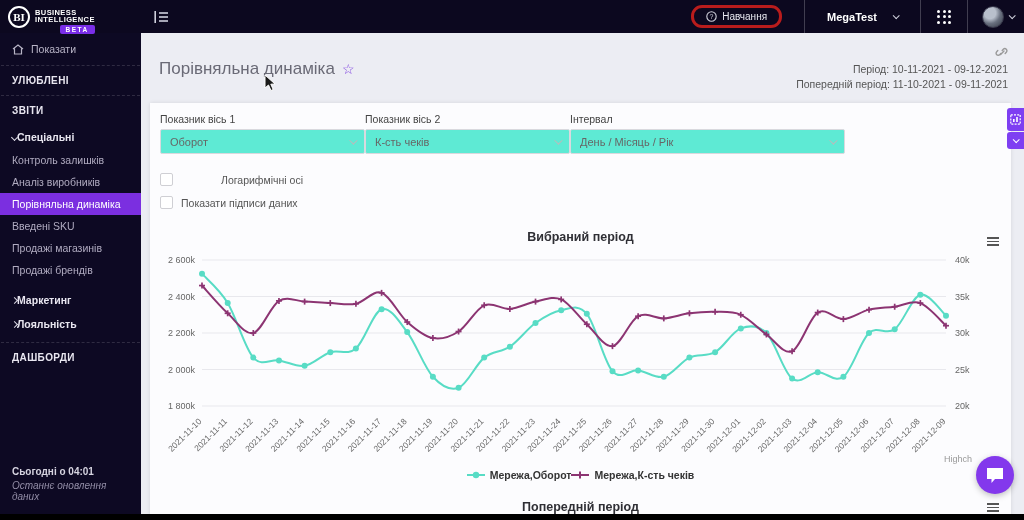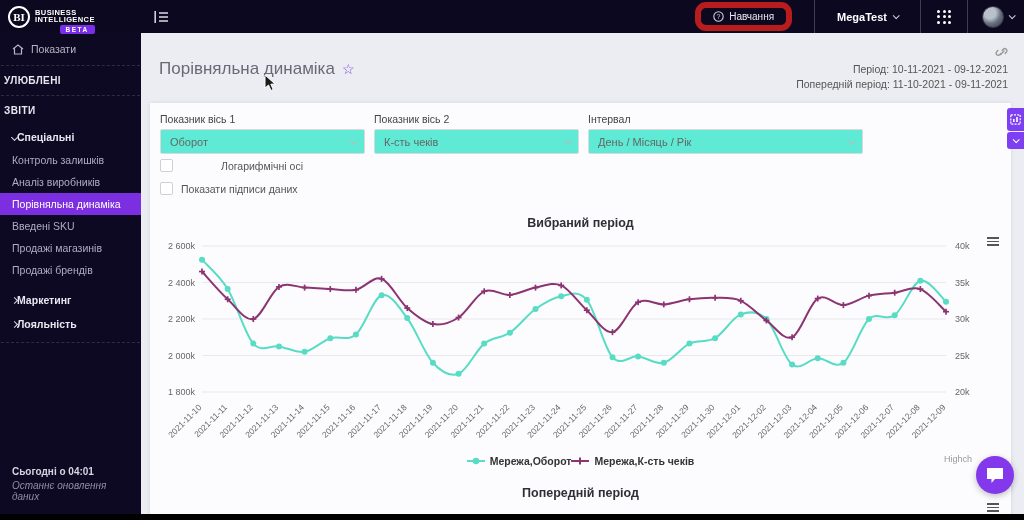--- a/index.html
+++ b/index.html
@@ -7,60 +7,60 @@
 
   
   .topbar { position:absolute; top:0; left:0; width:1024px; height:33px; background:#0c081f; display:flex; align-items:center; z-index:30; }
   .logo-zone { width:141px; height:33px; display:flex; align-items:center; padding-left:8px; gap:5px; flex-shrink:0; }
   .logo-circle { width:22px; height:22px; border:2px solid #fff; border-radius:50%; color:#fff; font-family:"Liberation Serif", serif; font-weight:bold; font-size:11px; display:flex; align-items:center; justify-content:center; }
   .logo-text { display:flex; flex-direction:column; line-height:7px;margin-top:9px; }
   .logo-text .l1,.logo-text .l2 { color:#fff; font-size:7.5px; font-weight:bold; letter-spacing:.4px; }
   .logo-badge { background:#7a2ee8; color:#fff; font-size:6.5px; font-weight:bold; letter-spacing:1.5px; border-radius:2px; padding:1px 6px; margin-top:2px; align-self:flex-end; }
   .menu-toggle { margin-left:13px; cursor:pointer; display:flex; align-items:center; }
   .topbar-right { margin-left:auto; display:flex; align-items:stretch; height:33px; }
-  .train-btn { align-self:center; display:flex; gap:5px; border:6px solid #b91c1c; border-radius:11px; color:#e8e8f0; font-size:10px; padding:3px 12px; margin-right:22px; cursor:pointer; }
+  .train-btn { align-self:center; display:flex; gap:5px; border:3px solid #b91c1c; border-radius:11px; color:#e8e8f0; font-size:10px; padding:3px 12px; margin-right:22px; cursor:pointer; }
   .tb-sep { width:1px; background:rgba(255,255,255,.22); }
-  .account { display:flex; align-items:center; gap:6px; color:#fff; font-size:11px; font-weight:bold; padding:0 22px; cursor:pointer; }
+  .account { display:flex; align-items:center; gap:16px; color:#fff; font-size:11px; font-weight:bold; padding:0 22px; cursor:pointer; }
   .grid-cell { display:flex; align-items:center; padding:0 16px; cursor:pointer; }
   .grid-icon { display:grid; grid-template-columns:repeat(3,3px); grid-template-rows:repeat(3,3px); gap:2.5px; }
   .grid-icon i { background:#fff; border-radius:50%; }
   .avatar-cell { display:flex; align-items:center; gap:5px; padding:0 10px 0 14px; cursor:pointer; }
   .avatar { width:22px; height:22px; border-radius:50%; background:radial-gradient(circle at 35% 30%, #b9c0cc 0 30%, #6a7180 55%, #2e3340 100%); border:1px solid #3a3a4d; }
   .chev { display:inline-block; width:5px; height:5px; border-right:1.4px solid #cfd0dc; border-bottom:1.4px solid #cfd0dc; transform:rotate(45deg) translateY(-1px); }
 
   
   .sidebar { position:absolute; top:33px; left:0; width:141px; bottom:6px; background:#0d0923; color:#aba6bb; font-size:10.5px; z-index:20; }
   .side-home { display:flex; align-items:center; gap:7px; color:#b9b5c7; padding:10px 12px; cursor:pointer; }
   .side-sep { border-top:1px dashed rgba(255,255,255,.14); margin:0 1px; }
-  .side-header { color:#e8e6f0; font-weight:bold; font-size:10px; letter-spacing:.4px; padding:9px 4px; cursor:default; }
+  .side-header { color:#e8e6f0; font-weight:bold; font-size:10px; letter-spacing:.4px; padding:9px 12px; cursor:default; }
   .side-group { display:flex; align-items:center; gap:0; color:#e8e6f0; font-weight:bold; padding:6px 12px; cursor:pointer; }
   .side-group .c-right { display:inline-block; width:5px; height:5px; border-right:1.5px solid #dcdae6; border-bottom:1.5px solid #dcdae6; transform:rotate(-45deg); }
   .side-group .c-down { display:inline-block; width:5px; height:5px; border-right:1.5px solid #dcdae6; border-bottom:1.5px solid #dcdae6; transform:rotate(45deg); }
   .side-item { padding:5px 12px; color:#b0abc0; cursor:pointer; }
   .side-item.active { background:#7b2fe0; color:#fff; }
   .side-footer { position:absolute; bottom:12px; left:12px; right:6px; }
   .side-footer .f1 { color:#d6d4e0; font-weight:bold; font-size:10px; }
   .side-footer .f2 { color:#928da6; font-style:italic; font-size:10px; margin-top:3px; }
 
   
   .main { position:absolute; left:141px; top:33px; right:0; bottom:6px; background:#ecedf3; overflow:hidden; }
   .main-header { display:flex; justify-content:space-between; padding:12px 16px 0 18px; }
   .page-title { font-size:17px; color:#6a6a76; display:flex; align-items:center; gap:7px; }
   .star { color:#7d3fe0; font-size:14px; cursor:pointer; }
   .period-block { text-align:right; font-size:10.5px; color:#555; line-height:15px; padding-top:2px; }
   .link-icon { display:block; margin-left:auto; margin-bottom:2px; cursor:pointer; }
 
   .card { position:absolute; left:9px; right:13px; top:70px; bottom:-40px; background:#fcfcfe; box-shadow:0 0 4px rgba(0,0,0,.10); }
-  .controls { display:flex; gap:9px; padding:10px 10px 0 10px; }
+  .controls { display:flex; padding:10px 10px 0 10px; }
   .ctrl label { display:block; font-size:10.5px; color:#444; margin-bottom:4px; }
   .select { height:25px; border:1px solid #d9d9de; border-radius:2px; background:#5eead4; display:flex; align-items:center; justify-content:space-between; padding:0 9px; font-size:11px; color:#666; cursor:pointer; }
   .select .sel-chev { width:6px; height:6px; border-right:1.3px solid #bbb; border-bottom:1.3px solid #bbb; transform:rotate(45deg) translateY(-2px); }
   .w1 { width:205px; } .w2 { width:205px; } .w3 { width:275px; }
   .checkline { display:flex; align-items:center; gap:8px; margin:10px 0 0 10px; font-size:10.5px; color:#555; }
-  .checkline:nth-of-type(2){ margin-top:5px;gap:48px; }
+  .checkline:nth-of-type(2){ margin-top:19px;gap:48px; }
   .checkbox { width:13px; height:13px; border:1px solid #cfcfd4; border-radius:2px; background:#fff; cursor:pointer; }
 
   .chart-title { text-align:center; font-size:12.5px; font-weight:bold; color:#2f2f35; margin-top:21px; }
   .chart-wrap { position:relative; margin-top:4px; }
   svg.chart { display:block; margin-left:6px; font-family:"Liberation Sans", sans-serif; }
   .burger { position:absolute; right:12px; cursor:pointer; width:12px; display:flex; flex-direction:column; gap:2px; }
   .burger i { height:1.6px; background:#555; display:block; }
   .burger.b1 { top:134px; } .burger.b2 { top:400px; }
   .legend-row { display:flex; justify-content:center; margin-top:9px;text-align:center; }
   .legend-item { display:flex; align-items:center; gap:5px; font-size:10.5px; font-weight:bold; color:#333; cursor:pointer; }
@@ -164,20 +164,21 @@
       <div class="side-group">
         <span class="c-right"></span>
         <span>Маркетинг</span>
       </div>
       <div class="side-group">
         <span class="c-right"></span>
         <span>Лояльність</span>
       </div>
     </div>
   <div class="side-sep" style="margin-top:6px"></div>
+  <div class="side-header">ДАШБОРДИ</div>
   <div class="side-footer">
     <div class="f1">Сьогодні о 04:01</div>
     <div class="f2">Останнє оновлення даних</div>
   </div>
 </div>
 
 <div class="main">
   <div class="main-header">
     <div class="page-title">
       <span>Порівняльна динаміка</span>

